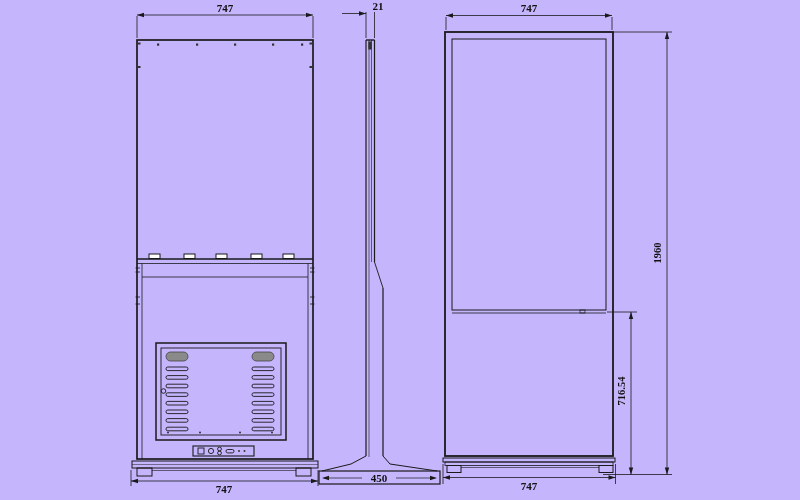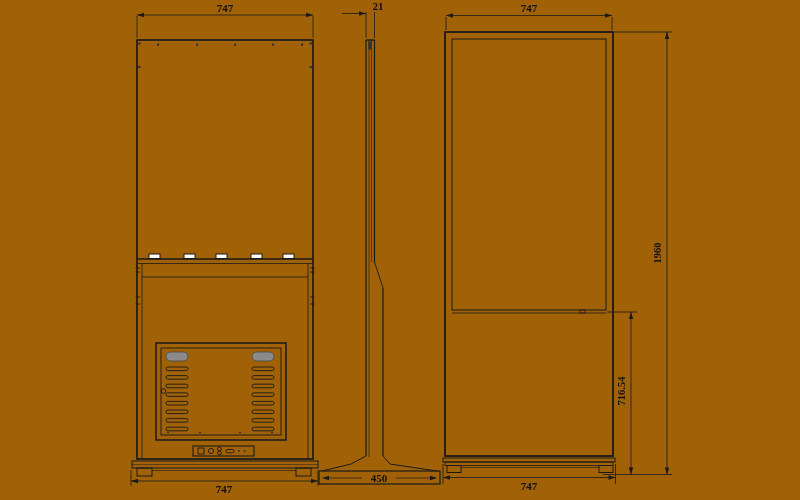--- a/index.html
+++ b/index.html
@@ -1,16 +1,16 @@
 <!DOCTYPE html>
 <html><head>
 <meta charset="utf-8">
 <style>
   html,body{margin:0;padding:0;background:#fff;}
-  #canvas{position:relative;width:800px;height:500px;background:#a16207;overflow:hidden;}
+  #canvas{position:relative;width:800px;height:500px;background:#c4b5fd;overflow:hidden;}
   svg{position:absolute;left:0;top:0;}
   text{font-family:"Liberation Serif",serif;font-weight:bold;font-size:11px;fill:#111;}
   .dimtext-v{font-size:10.5px;}
 </style>
 </head>
 <body>
 
 <div id="canvas">
 <svg width="800" height="500" viewBox="0 0 800 500">
 

